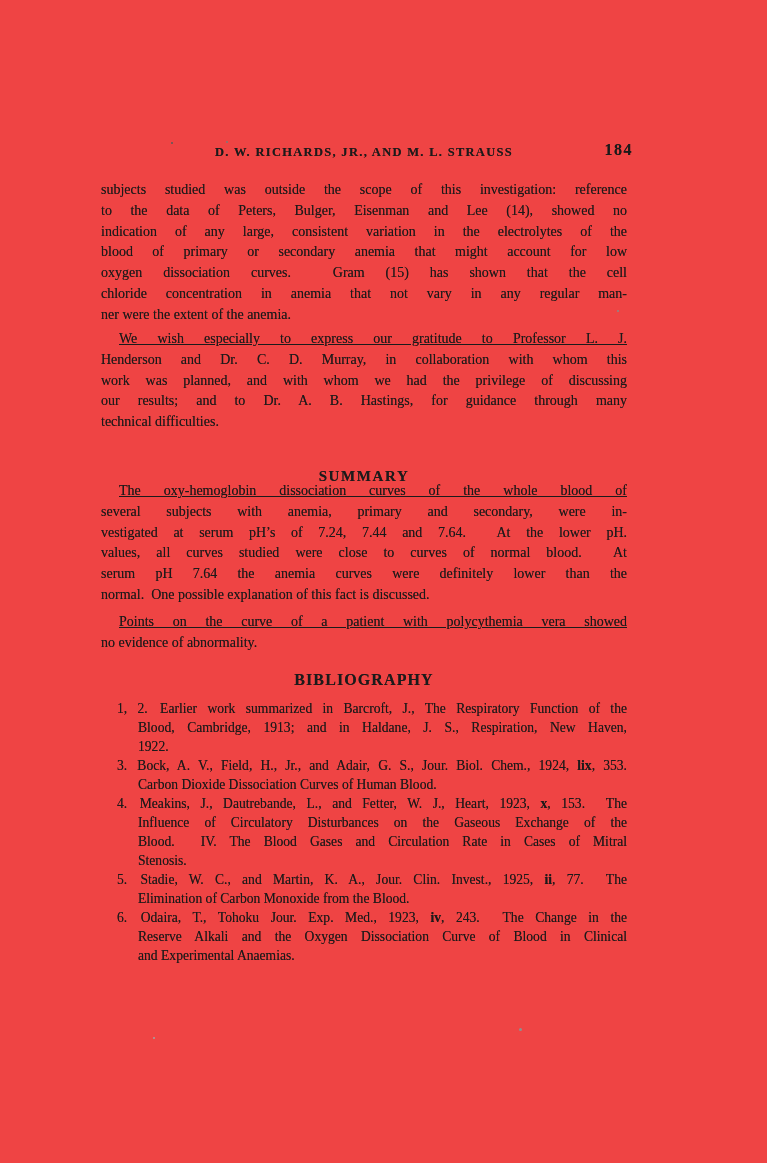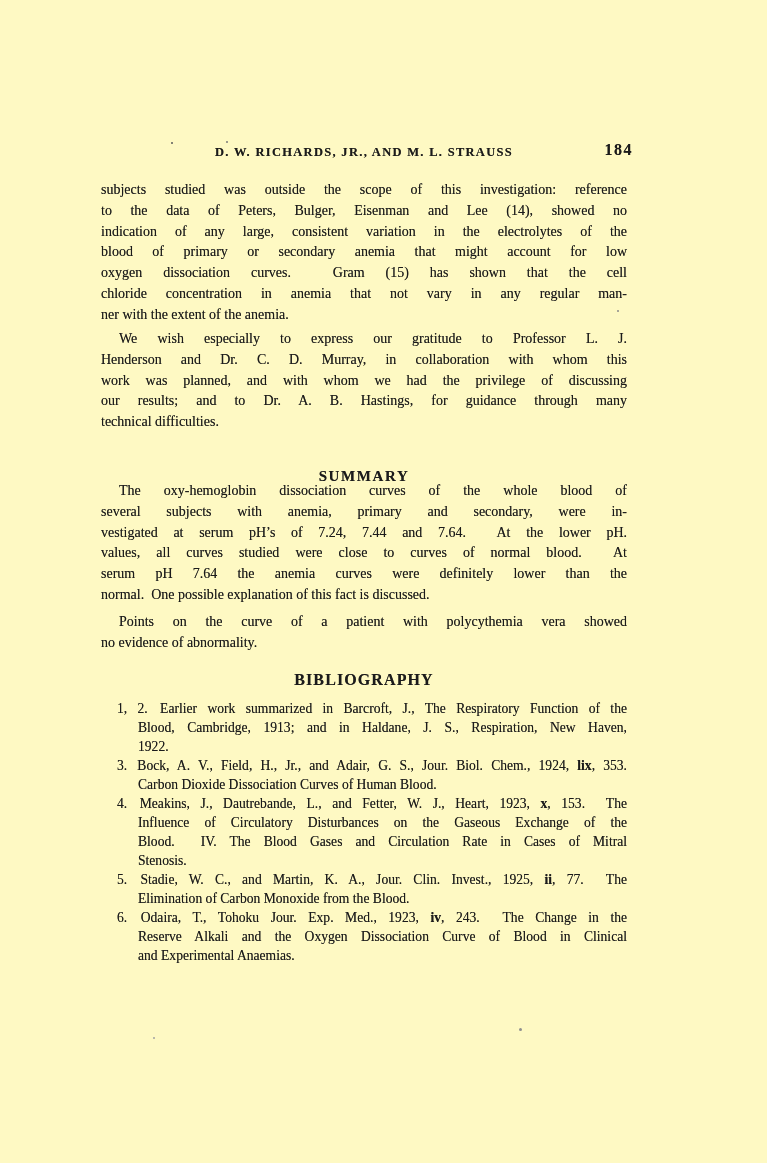--- a/index.html
+++ b/index.html
@@ -1,21 +1,21 @@
 <!DOCTYPE html>
 <html><head>
 <meta charset="utf-8">
 <title>Scanned paper page</title>
 <style>
   html, body { margin: 0; padding: 0; background: #ffffff; }
   .page {
     position: relative;
     width: 767px;
     height: 1163px;
-    background: #fef9c3;
+    background: #ef4444;
     font-family: "Liberation Serif", serif;
     color: #1b1b1b;
     overflow: hidden;
     text-shadow: 0 0 0.3px rgba(10,10,10,0.55);
   }
   .block { position: absolute; left: 101px; width: 526px; }
 
   
   .header-row { top: 141px; height: 22px; }
   .authors {
@@ -34,21 +34,21 @@
     font-size: 16px;
     font-weight: bold;
     letter-spacing: 1.5px;
     line-height: 18px;
   }
 
   
   .body-par { font-size: 14px; line-height: 20.8px; }
   .jl { text-align: justify; text-align-last: justify; white-space: nowrap; }
   .ll { text-align: left; white-space: nowrap; }
-  .ind { padding-left: 18px; }
+  .ind { padding-left: 18px; text-decoration: underline; }
 
   
   .heading { text-align: center; font-weight: bold; }
   .summary-heading { top: 469px; font-size: 15px; letter-spacing: 1.6px; line-height: 15px; }
   .bibliography-heading { top: 672px; font-size: 16px; letter-spacing: 1.1px; line-height: 16px; }
 
   
   .bib { top: 699px; font-size: 13.6px; line-height: 19px; }
   .bib .first { padding-left: 6px; }
   .bib .cont { padding-left: 37px; }
@@ -73,21 +73,21 @@
     <span class="pagenum">184</span>
   </div>
 
   <div class="block body-par" style="top:180px">
     <div class="jl">subjects studied was outside the scope of this investigation: reference</div>
     <div class="jl">to the data of Peters, Bulger, Eisenman and Lee (14), showed no</div>
     <div class="jl">indication of any large, consistent variation in the electrolytes of the</div>
     <div class="jl">blood of primary or secondary anemia that might account for low</div>
     <div class="jl">oxygen dissociation curves.&nbsp; Gram (15) has shown that the cell</div>
     <div class="jl">chloride concentration in anemia that not vary in any regular man-</div>
-    <div class="ll">ner with the extent of the anemia.</div>
+    <div class="ll">ner were the extent of the anemia.</div>
   </div>
 
   <div class="block body-par" style="top:329px">
     <div class="jl ind">We wish especially to express our gratitude to Professor L. J.</div>
     <div class="jl">Henderson and Dr. C. D. Murray, in collaboration with whom this</div>
     <div class="jl">work was planned, and with whom we had the privilege of discussing</div>
     <div class="jl">our results; and to Dr. A. B. Hastings, for guidance through many</div>
     <div class="ll">technical difficulties.</div>
   </div>
 

